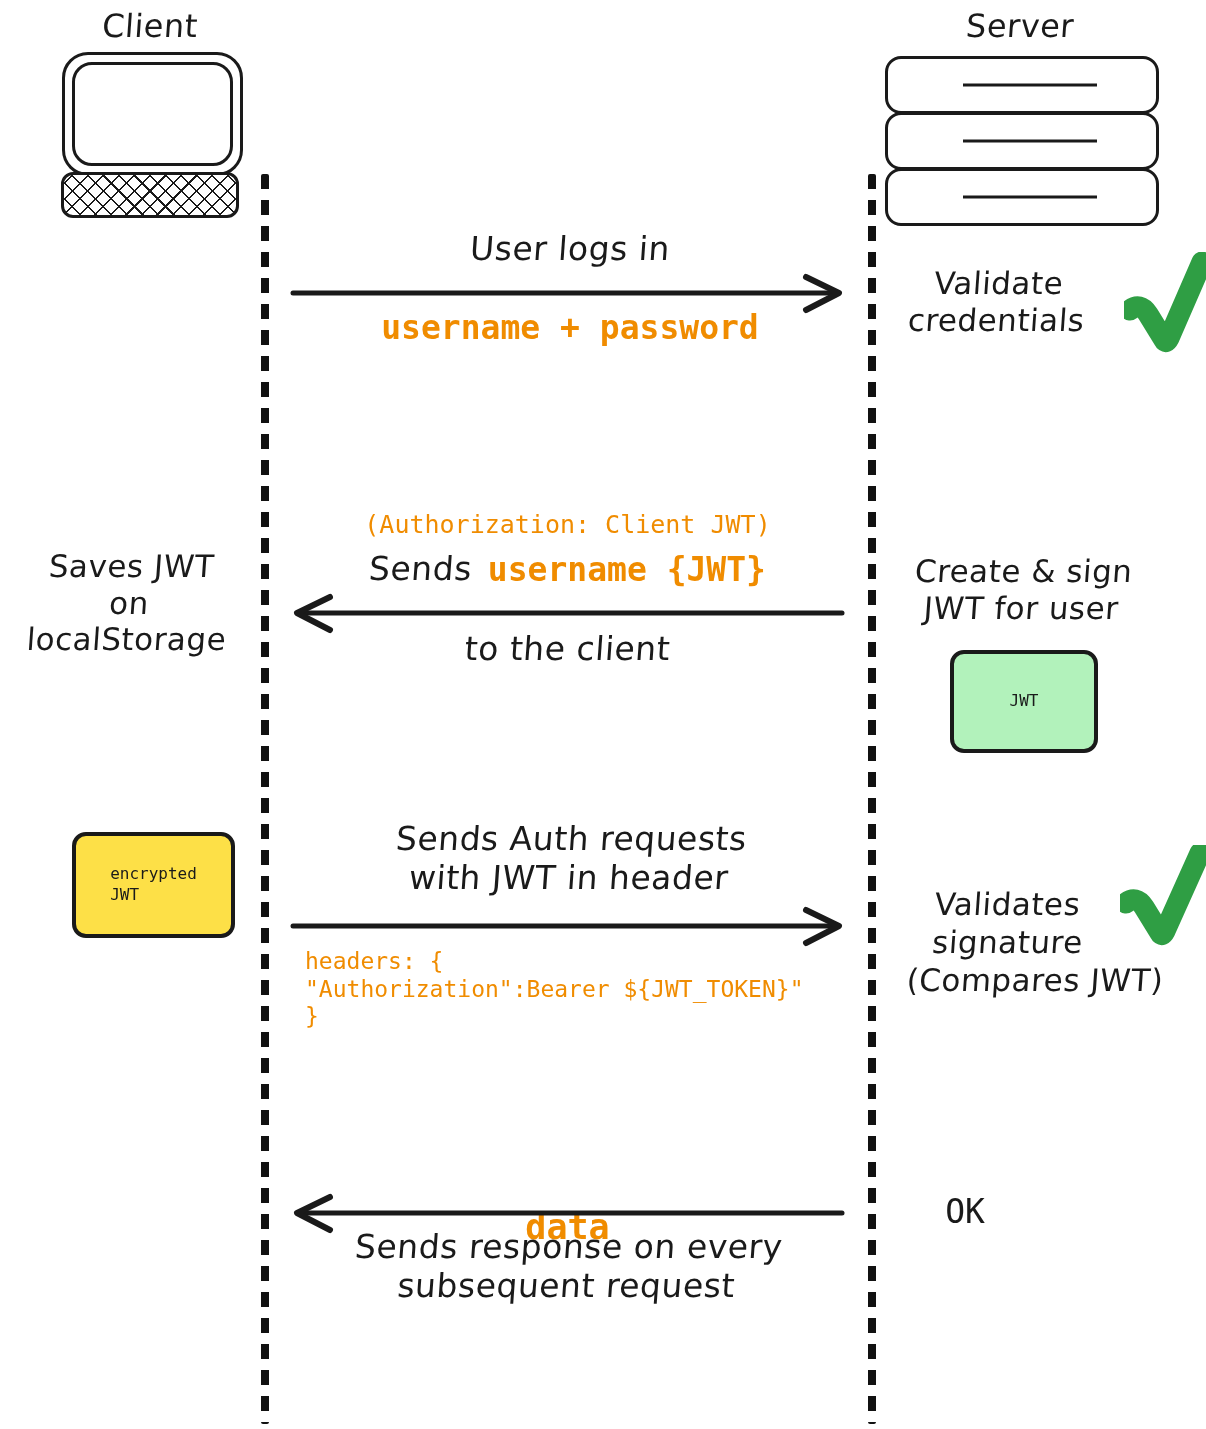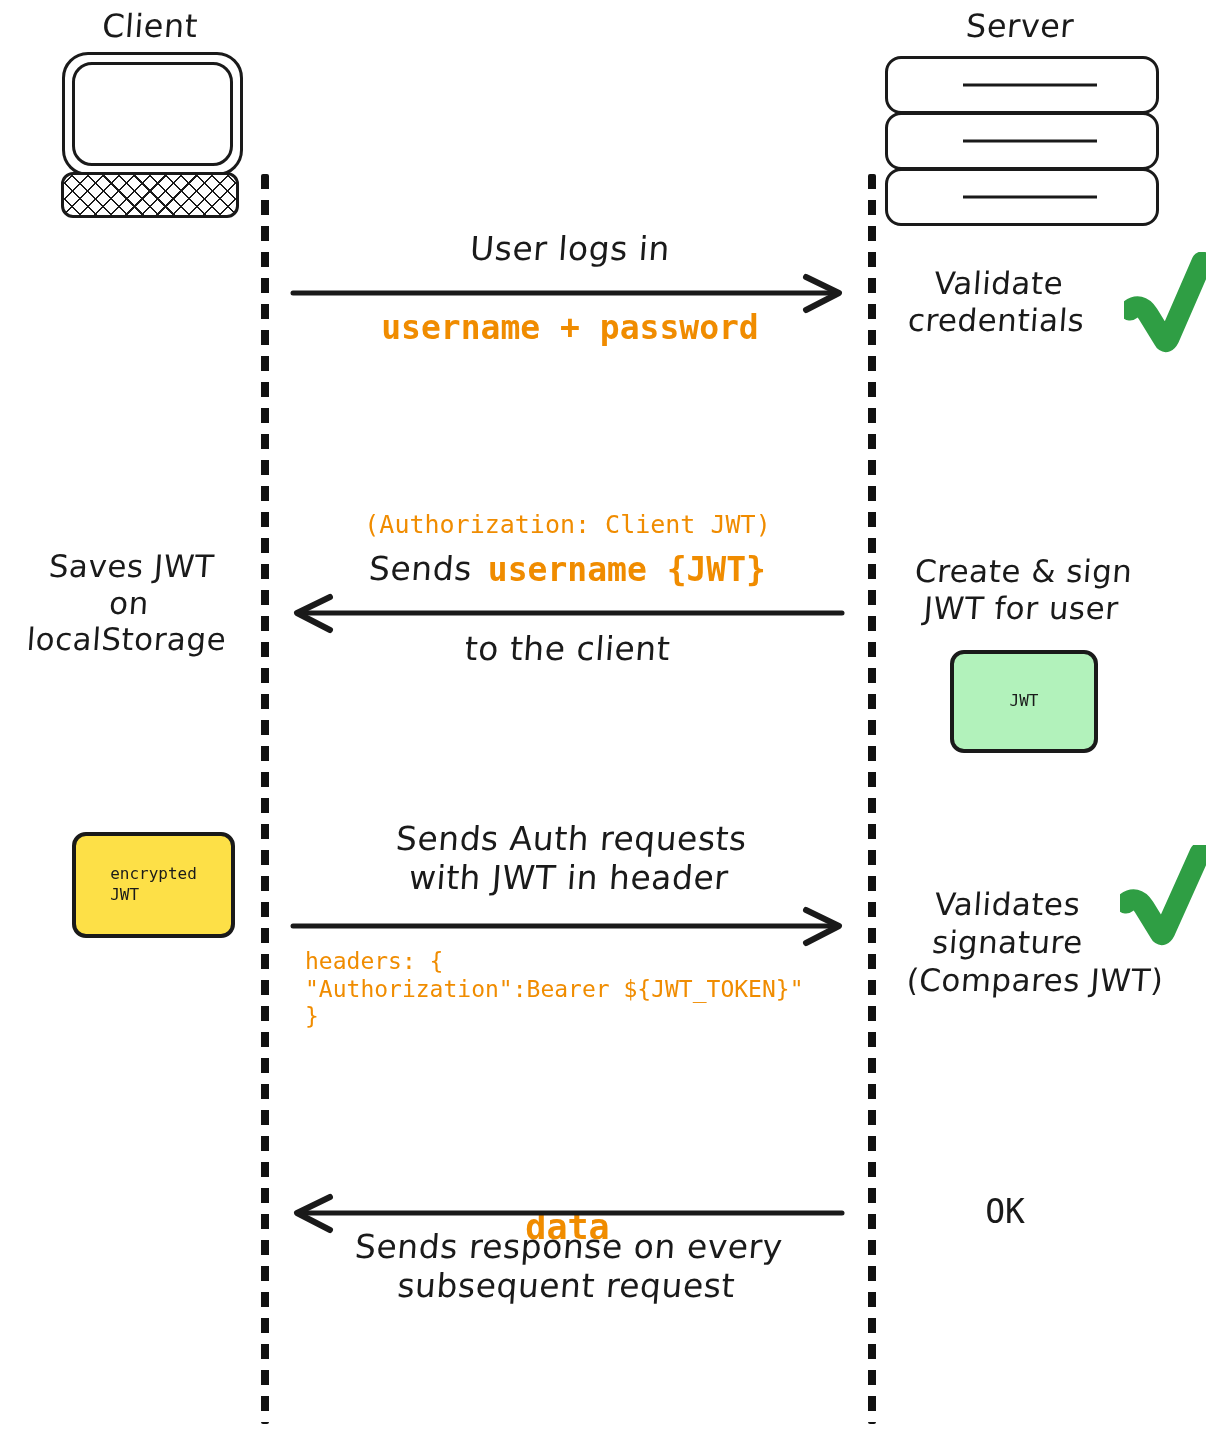--- a/index.html
+++ b/index.html
@@ -172,15 +172,15 @@
   <div class="abs mono orange" style="left:295px;top:1162px;width:545px;font-size:35px;text-align:center;font-weight:bold;margin-top:44px;">data</div>
 
   <svg class="arrow-svg" style="left:292px;top:1192px;" width="553" height="44" viewBox="0 0 553 44">
     <path d="M12 21 L550 21" stroke="#1a1a1a" stroke-width="5" stroke-linecap="round" fill="none"></path>
     <path d="M38 5 L5 21 L38 38" stroke="#1a1a1a" stroke-width="6" stroke-linecap="round" stroke-linejoin="round" fill="none"></path>
   </svg>
 
   <div class="abs hand" style="left:295px;top:1228px;width:545px;font-size:33px;">Sends response on every
 subsequent request</div>
 
-  <div class="abs mono" style="left:905px;top:1192px;width:120px;font-size:33px;text-align:right;">OK</div>
+  <div class="abs mono" style="left:905px;top:1192px;width:120px;font-size:33px;text-align:center;">OK</div>
 
 </div>
 
 </body></html>

